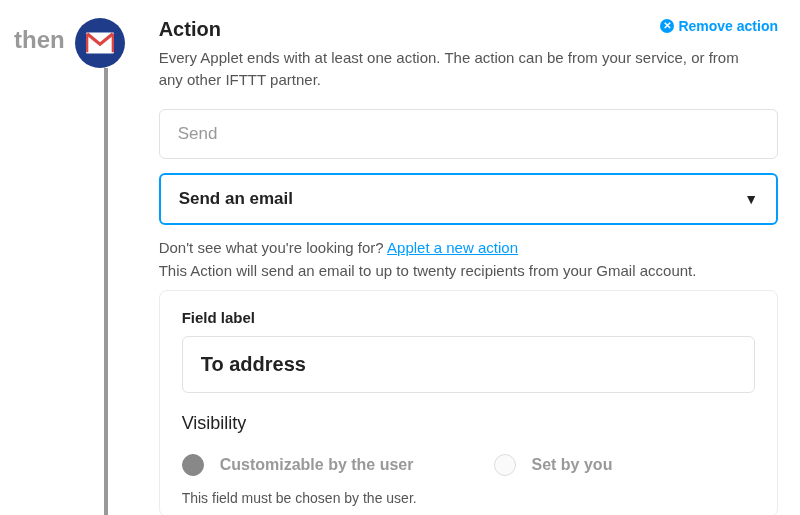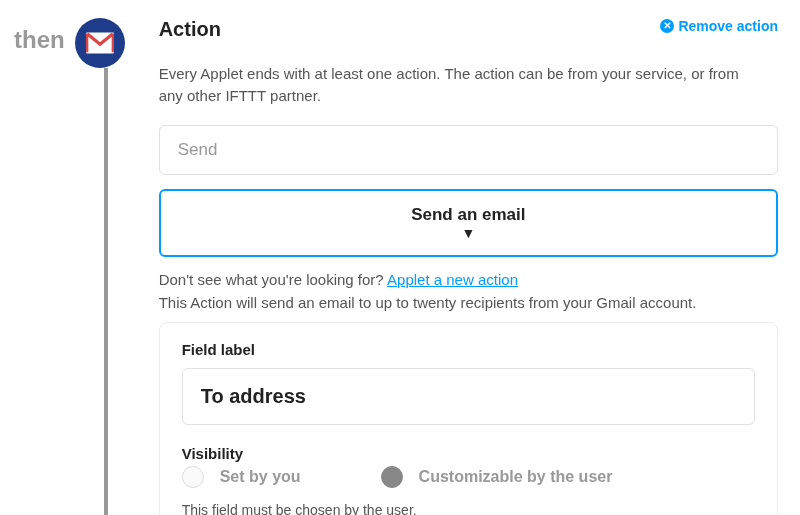--- a/index.html
+++ b/index.html
@@ -83,21 +83,21 @@
       justify-content: center;
       color: #fff;
       font-size: 10px;
       font-weight: 700;
       line-height: 1;
     }
     .section-desc {
       color: #555;
       font-size: 15px;
       line-height: 1.45;
-      margin-top: 22px;
+      margin-top: 6px;
       margin-bottom: 18px;
       max-width: 580px;
     }
     .input-box {
       width: 100%;
       border: 1px solid #e1e1e1;
       border-radius: 6px;
       padding: 14px 18px;
       font-size: 17px;
       color: #999;
@@ -111,21 +111,20 @@
       padding: 14px 18px;
       font-size: 17px;
       font-weight: 700;
       color: #222;
       background: #fff;
       display: flex;
       justify-content: space-between;
       align-items: center;
       cursor: pointer;
       margin-bottom: 14px;
-      flex-direction: column;
     }
     .chevron {
       font-size: 14px;
     }
     .lookfor {
       color: #555;
       font-size: 15px;
       margin-bottom: 6px;
     }
     .link-inline {
@@ -153,24 +152,24 @@
       width: 100%;
       border: 1px solid #e1e1e1;
       border-radius: 6px;
       padding: 16px 18px;
       font-size: 20px;
       font-weight: 700;
       color: #222;
       margin-bottom: 20px;
     }
     .visibility-title {
-      font-size: 15px;
-      font-weight: 700;
-      color: #222;
-      margin-bottom: 4px;
+      font-size: 18px;
+      font-weight: 400;
+      color: #222;
+      margin-bottom: 20px;
     }
     .radio-row {
       display: flex;
       gap: 80px;
       margin-bottom: 14px;
       align-items: center;
     }
     .radio-opt {
       display: flex;
       align-items: center;
@@ -241,24 +240,24 @@
 
     <div class="action-desc">This Action will send an email to up to twenty recipients from your Gmail account.</div>
 
     <div class="field-card">
       <div class="field-label-title">Field label</div>
       <input class="field-input" value="To address" style="">
 
       <div class="visibility-title">Visibility</div>
       <div class="radio-row">
         <div class="radio-opt">
+          <div class="radio-circle selected"></div>
+          <div class="radio-label">Customizable by the user</div>
+        </div>
+        <div class="radio-opt">
           <div class="radio-circle"></div>
           <div class="radio-label">Set by you</div>
         </div>
-        <div class="radio-opt">
-          <div class="radio-circle selected"></div>
-          <div class="radio-label">Customizable by the user</div>
-        </div>
       </div>
       <div class="hint">This field must be chosen by the user.</div>
     </div>
   </div>
 </div>
 
 </body></html>

